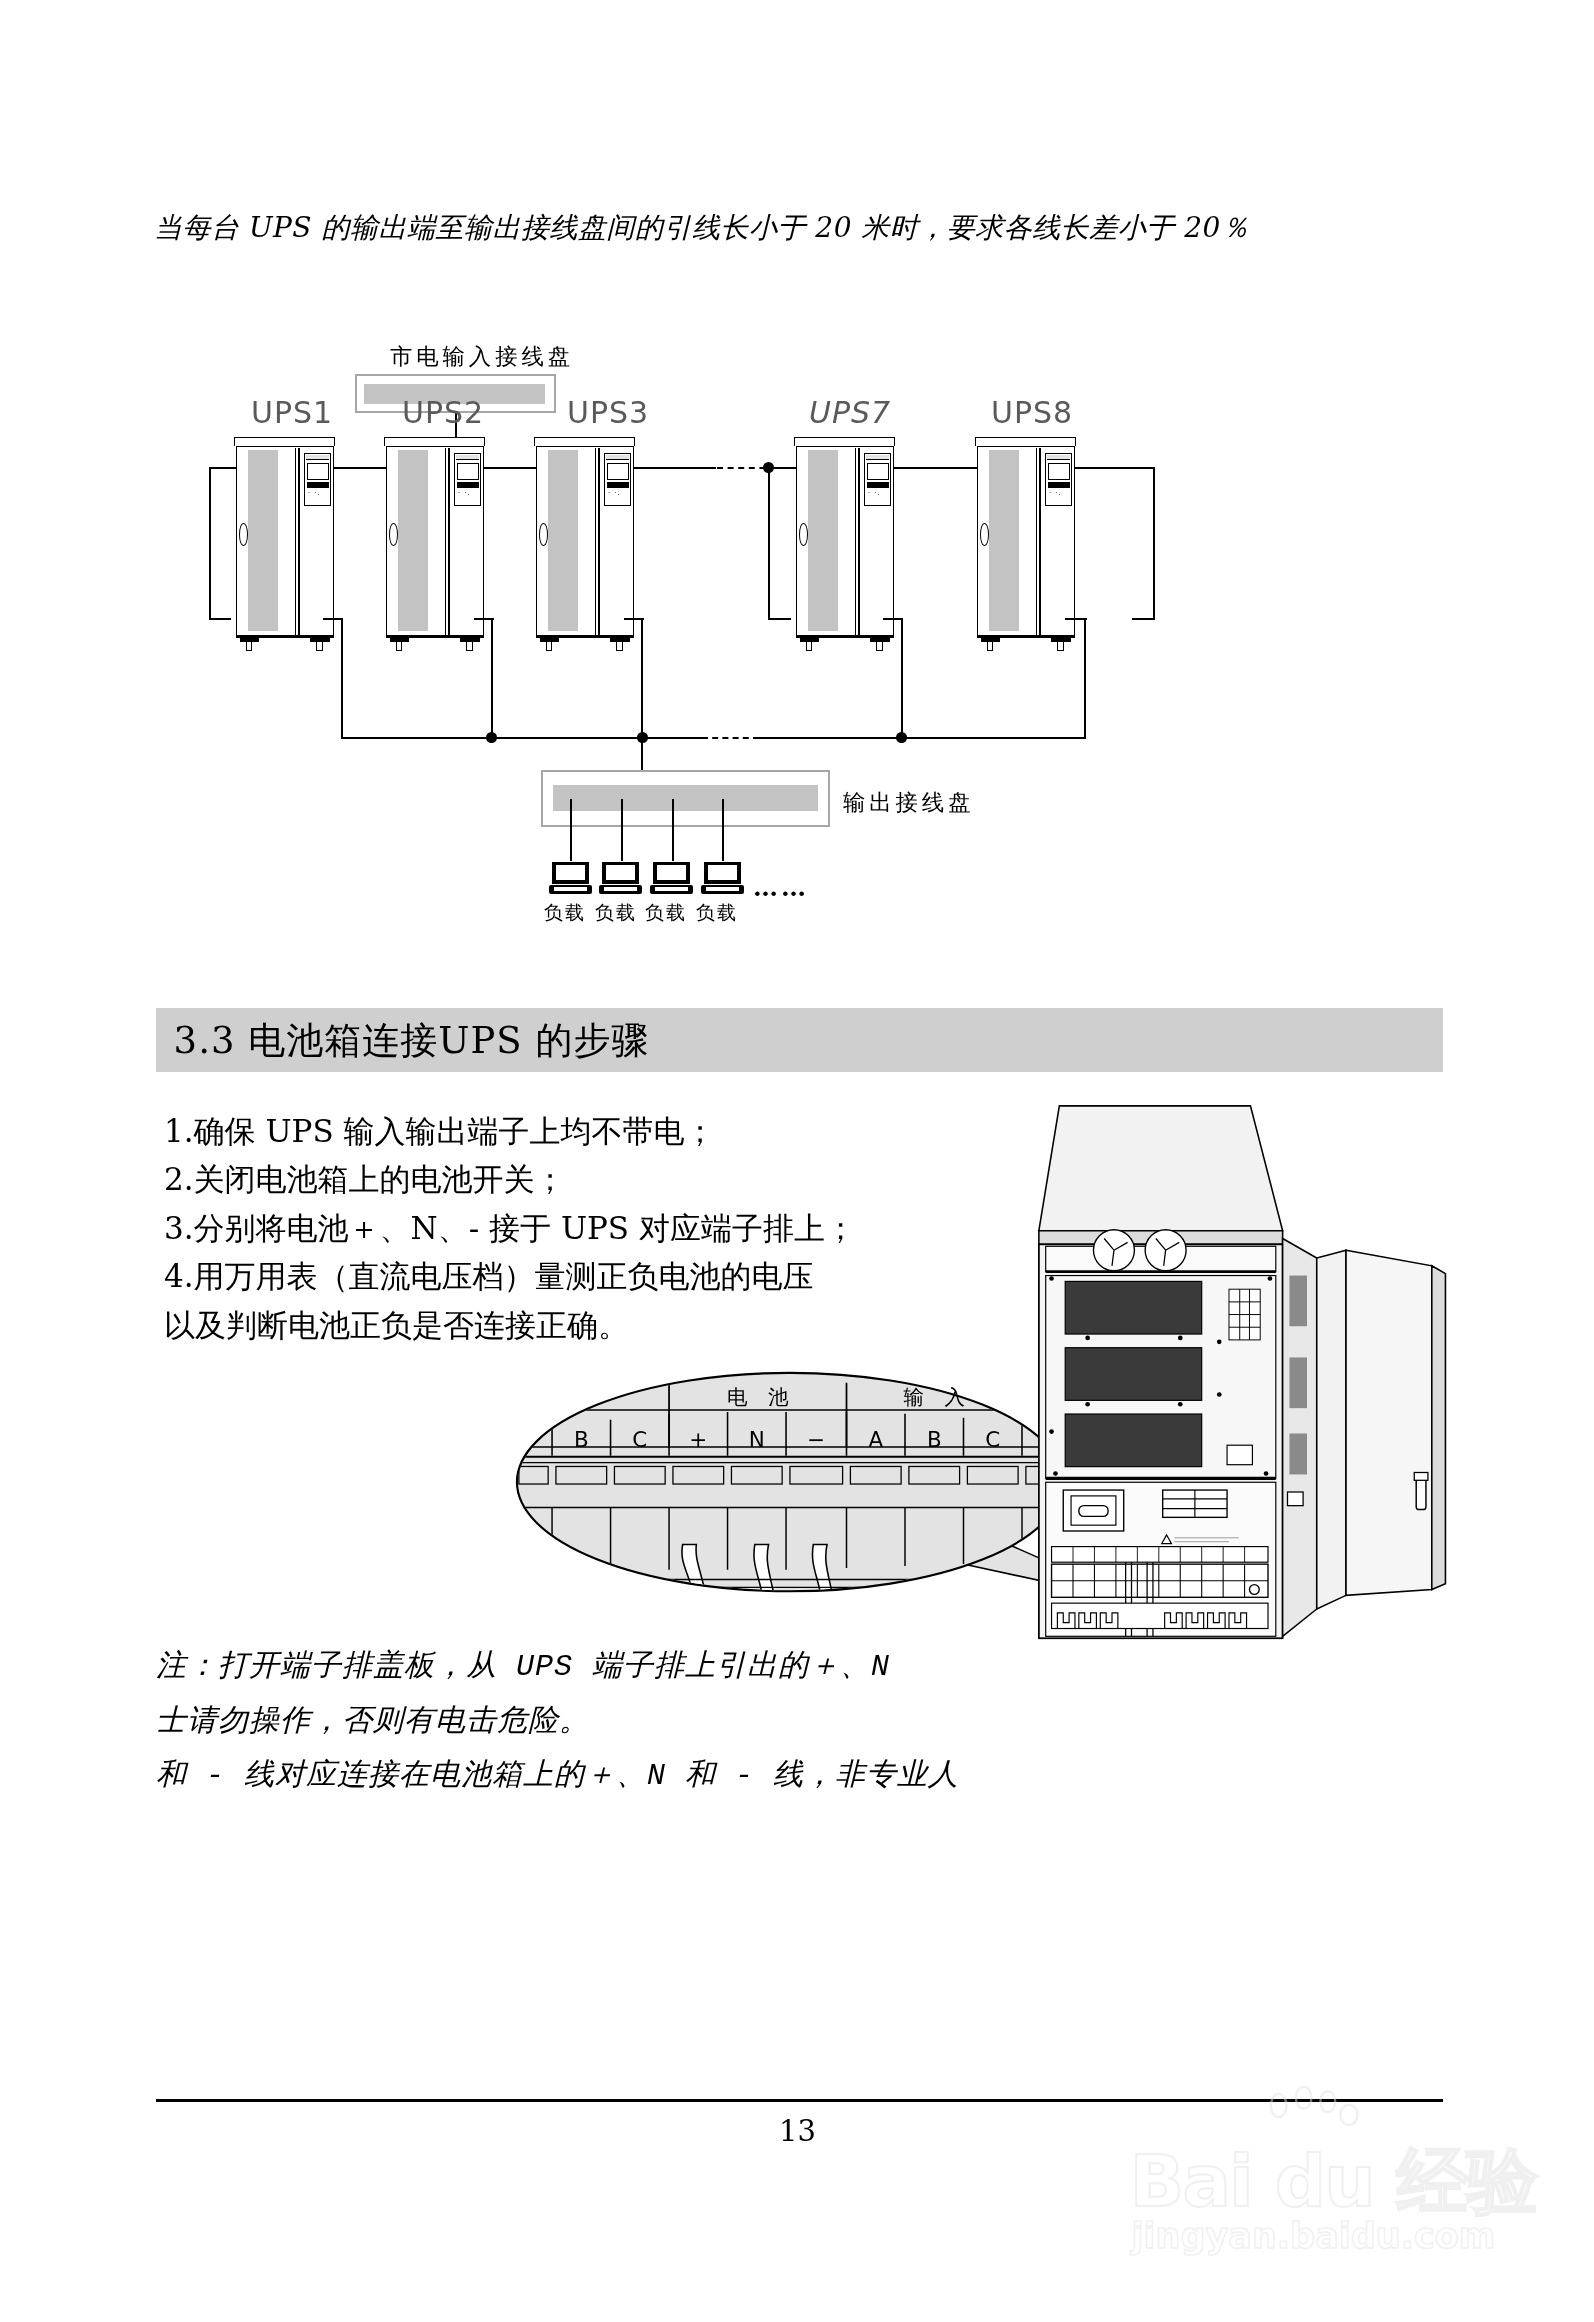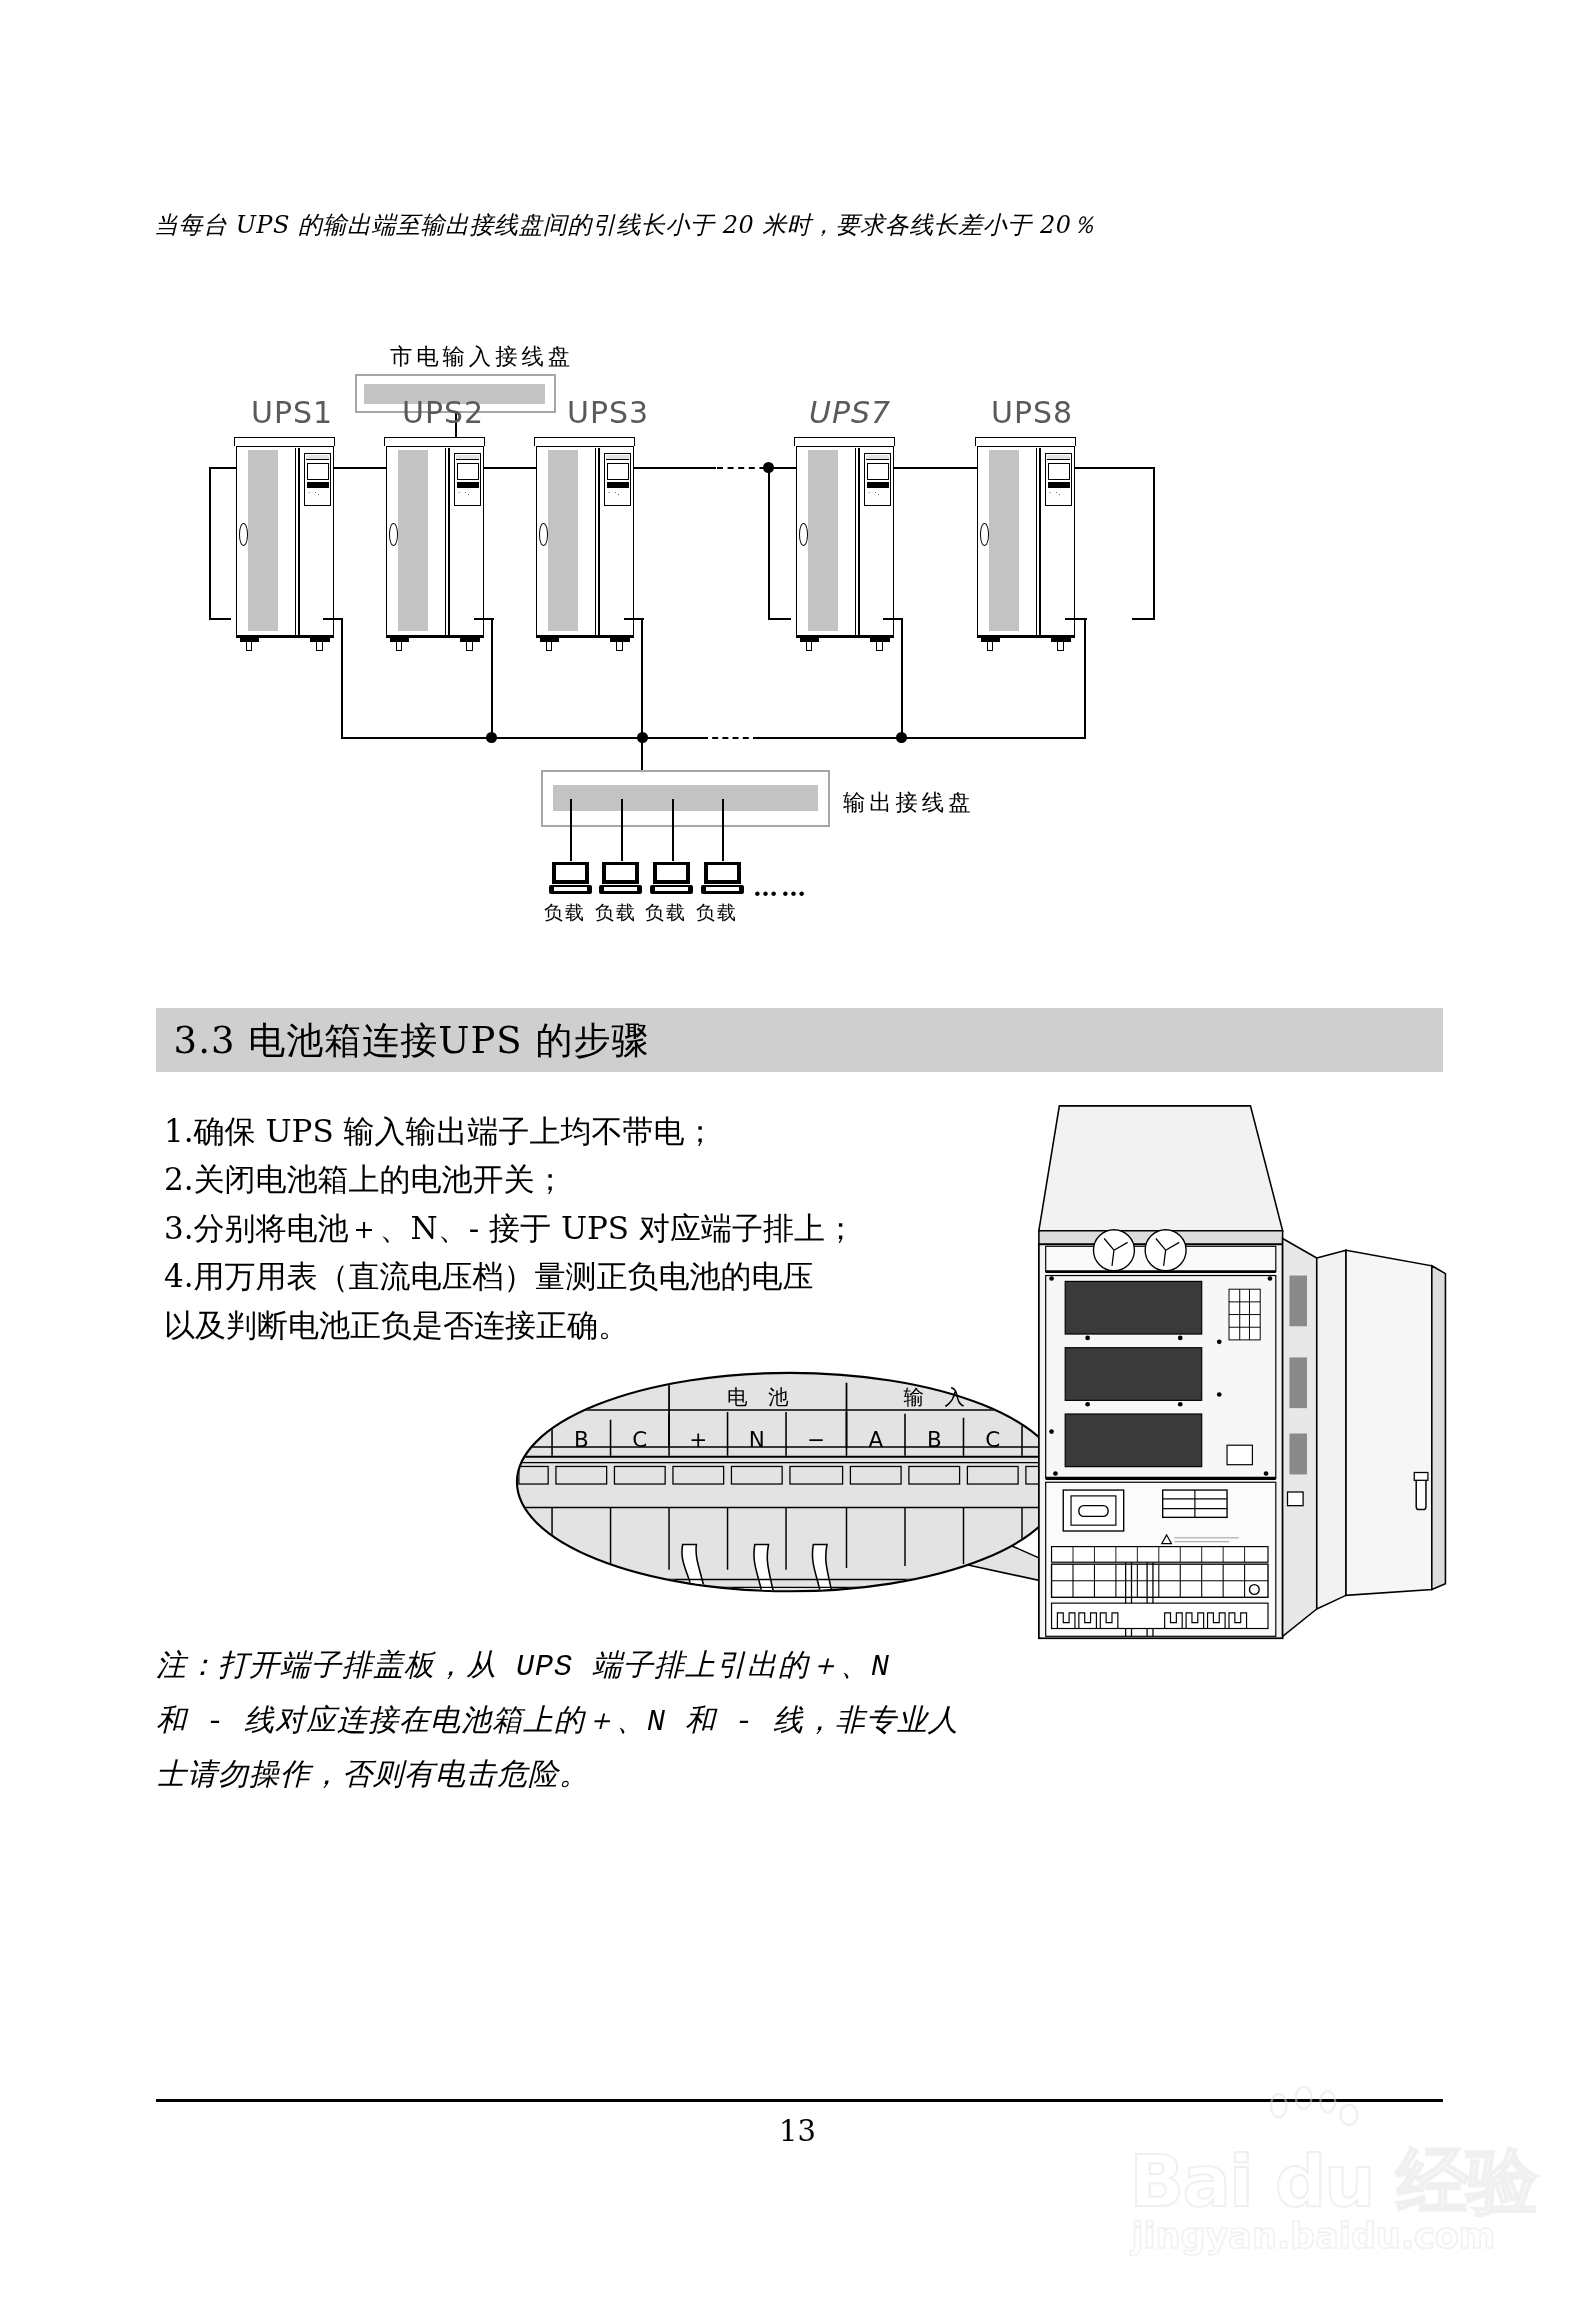--- a/index.html
+++ b/index.html
@@ -7,21 +7,21 @@
     width:1595px;height:2322px;position:relative;overflow:hidden;
     font-family:"DejaVu Serif","Liberation Serif",serif;
     color:#000;
   }
   .page{position:absolute;inset:0;}
 
   
   #intro{position:absolute;left:154px;top:210px;width:1297px;}
   #intro p{
     margin:0 0 21.5px 0;
-    font-size:24px;line-height:1.25;
+    font-size:28px;line-height:1.25;
     font-style:italic;
     letter-spacing:0.5px;
     white-space:nowrap;
   }
 
   
   #diagram{position:absolute;left:146px;top:341px;width:1307px;height:644px;}
   .dlabel{position:absolute;font-size:22.4px;letter-spacing:3.9px;white-space:nowrap;
           font-family:"DejaVu Serif","Liberation Serif",serif;}
   .upslabel{position:absolute;font-size:30px;color:#5a5a5a;
@@ -541,22 +541,22 @@
     <g>
       <rect x="432" y="384" width="10" height="34" rx="3" fill="#fff" stroke="#000" stroke-width="1.5"></rect>
       <rect x="430" y="380" width="14" height="8" fill="#fff" stroke="#000" stroke-width="1.3"></rect>
     </g>
 
     <rect x="300" y="400" width="16" height="14" fill="#fff" stroke="#000" stroke-width="1.3"></rect>
   </svg>
 
   <div id="note">
     <p>注：打开端子排盖板，从 UPS 端子排上引出的＋、N</p>
+    <p>士请勿操作，否则有电击危险。</p>
     <p>和 - 线对应连接在电池箱上的＋、N 和 - 线，非专业人</p>
-    <p>士请勿操作，否则有电击危险。</p>
   </div>
 
   <div id="footrule"></div>
   <div id="pageno">13</div>
 
   <div id="watermark">
     <svg viewBox="0 0 400 120" style="position:absolute;left:125px;top:0px;width:156px;height:64px;">
       <g fill="none" stroke="#e2e2e2" stroke-width="6">
         <ellipse cx="112" cy="46" rx="20" ry="30"></ellipse>
         <ellipse cx="176" cy="26" rx="20" ry="28"></ellipse>

